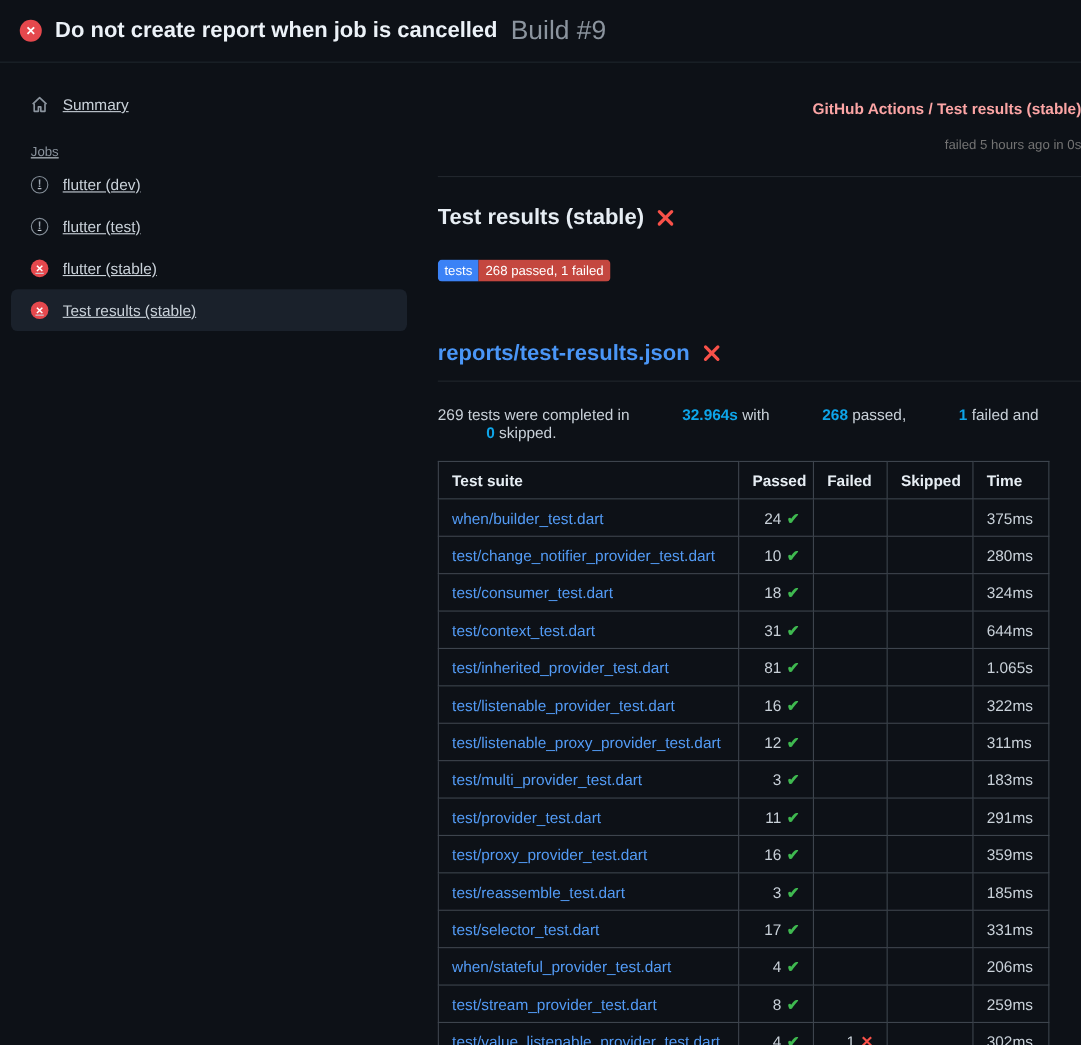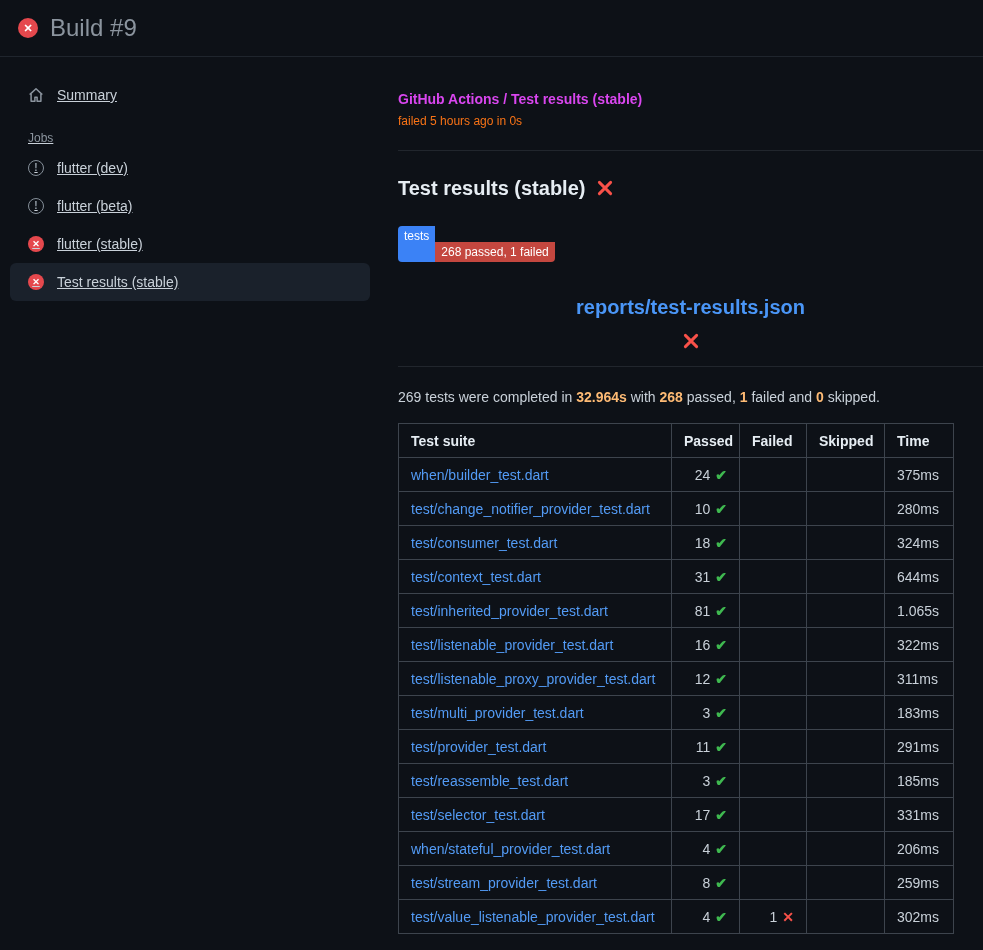--- a/index.html
+++ b/index.html
@@ -46,42 +46,41 @@
     width:16px; height:16px; border-radius:50%; flex:0 0 auto;
     display:flex; align-items:center; justify-content:center;
     font-weight:700; line-height:1;
   }
   .st-icon.failed { background:#e5484d; color:#fff; font-size:9px; }
   .st-icon.neutral { border:1.5px solid #858f99; color:#9aa4ae; font-size:10px; }
   .home-icon { display:flex; flex:0 0 auto; }
 
   
   .main { flex:1 1 auto; padding:34px 0 0 16px; }
-  .breadcrumb { font-weight:700; font-size:14px; color:#d946ef; }
-  .meta { font-size:12px; color:#f97316; margin-top:7px; }
+  .breadcrumb { font-weight:700; font-size:14px; color:#fca5a5;text-align:right; }
+  .meta { font-size:12px; color:#737373; margin-top:17px;text-align:right; }
   hr.divider { border:0; border-top:1px solid #21262d; margin-top:22px; }
 
   .section-head { display:flex; align-items:center; gap:11px; margin-top:26px; }
   .section-head h2 { font-size:20px; font-weight:700; color:#e6edf3; }
   .x-icon-svg { flex:0 0 auto; margin-top:2px; }
 
   .badge { display:inline-flex; margin-top:26px; font-size:12px; border-radius:4px; overflow:hidden; line-height:1; }
   .badge .key { background:#3b82f6; color:#fff; padding:4px 6px; }
-  .badge .val { background:#c4473f; color:#fff; padding:4px 6px;margin-top:16px; }
+  .badge .val { background:#c4473f; color:#fff; padding:4px 6px; }
 
   .report-head {
     display:flex; align-items:center; gap:11px;
-    margin-top:34px; padding-bottom:13px;
+    margin-top:54px; padding-bottom:13px;
     border-bottom:1px solid #21262d;
-    flex-direction:column;
   }
   .report-head a { font-size:20px; font-weight:700; color:#4a96f7; text-decoration:none; }
 
   .summary-line { margin-top:22px; font-size:14px; color:#c9d1d9; }
-  .summary-line b { color:#fdba74; }
+  .summary-line b { color:#0ea5e9;margin-left:44px; }
 
   
   table.results {
     margin-top:18px; width:555px;
     border-collapse:collapse; table-layout:fixed;
     font-size:14px;
   }
   .results th, .results td {
     border:1px solid #3d444d;
     padding:6px 12px; height:34px;
@@ -92,20 +91,21 @@
   .results td.suite a { color:#539bf5; text-decoration:none; }
   .results td.time { color:#c9d1d9; }
   .check { color:#3fb950; font-weight:700; margin-left:5px; }
   .cross { color:#f85149; font-weight:700; margin-left:5px; }
 </style>
 </head>
 <body>
 
 <header class="header">
   <span class="fail-circle">✕</span>
+  <h1>Do not create report when job is cancelled</h1>
   <span class="build-no">Build #9</span>
 </header>
 
 <div class="layout">
   <aside class="sidebar">
     <div class="sidebar-item">
       <span class="home-icon">
         <svg width="16" height="16" viewBox="0 0 16 16" fill="none" stroke="#8b949e" stroke-width="1.5" stroke-linejoin="round">
           <path d="M1.7 7.6 L8 1.7 L14.3 7.6"></path>
           <path d="M3.1 7v7.2h3.8v-4h2.2v4h3.8V7"></path>
@@ -114,21 +114,21 @@
       <span>Summary</span>
     </div>
     <div class="jobs-label">Jobs</div>
     <nav id="jobs-list">
         <div class="job-item">
           <span class="st-icon neutral">!</span>
           <span>flutter (dev)</span>
         </div>
         <div class="job-item">
           <span class="st-icon neutral">!</span>
-          <span>flutter (beta)</span>
+          <span>flutter (test)</span>
         </div>
         <div class="job-item">
           <span class="st-icon failed">✕</span>
           <span>flutter (stable)</span>
         </div>
         <div class="job-item selected">
           <span class="st-icon failed">✕</span>
           <span>Test results (stable)</span>
         </div>
       </nav>
@@ -239,20 +239,27 @@
             <td class="time">183ms</td>
           </tr>
           <tr>
             <td class="suite"><a href="#">test/provider_test.dart</a></td>
             <td class="passed"><span>11</span><span class="check">✔</span></td>
             <td class="failed"></td>
             <td class="skipped"></td>
             <td class="time">291ms</td>
           </tr>
           <tr>
+            <td class="suite"><a href="#">test/proxy_provider_test.dart</a></td>
+            <td class="passed"><span>16</span><span class="check">✔</span></td>
+            <td class="failed"></td>
+            <td class="skipped"></td>
+            <td class="time">359ms</td>
+          </tr>
+          <tr>
             <td class="suite"><a href="#">test/reassemble_test.dart</a></td>
             <td class="passed"><span>3</span><span class="check">✔</span></td>
             <td class="failed"></td>
             <td class="skipped"></td>
             <td class="time">185ms</td>
           </tr>
           <tr>
             <td class="suite"><a href="#">test/selector_test.dart</a></td>
             <td class="passed"><span>17</span><span class="check">✔</span></td>
             <td class="failed"></td>

